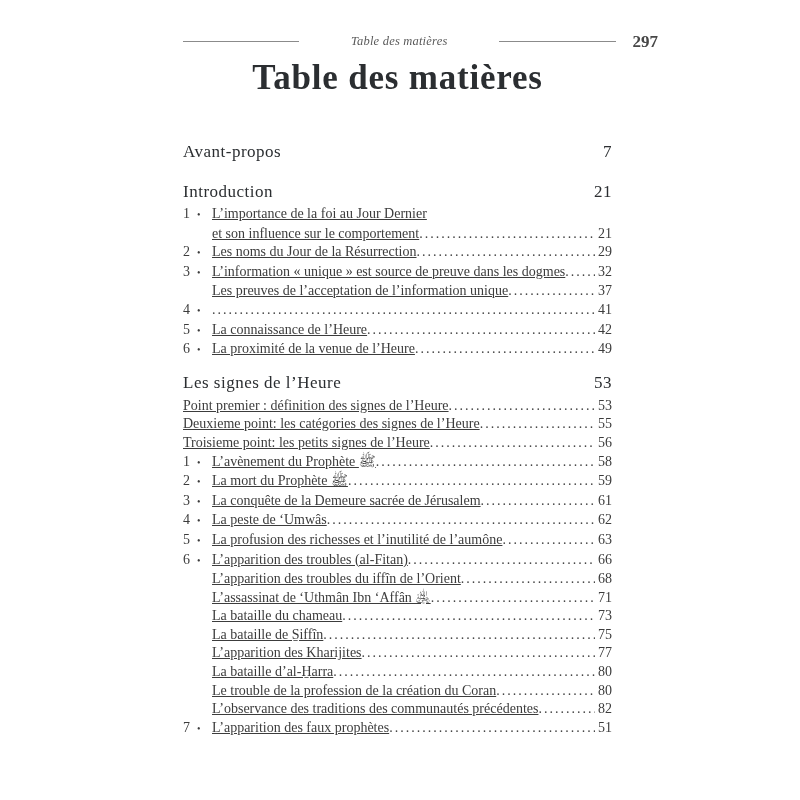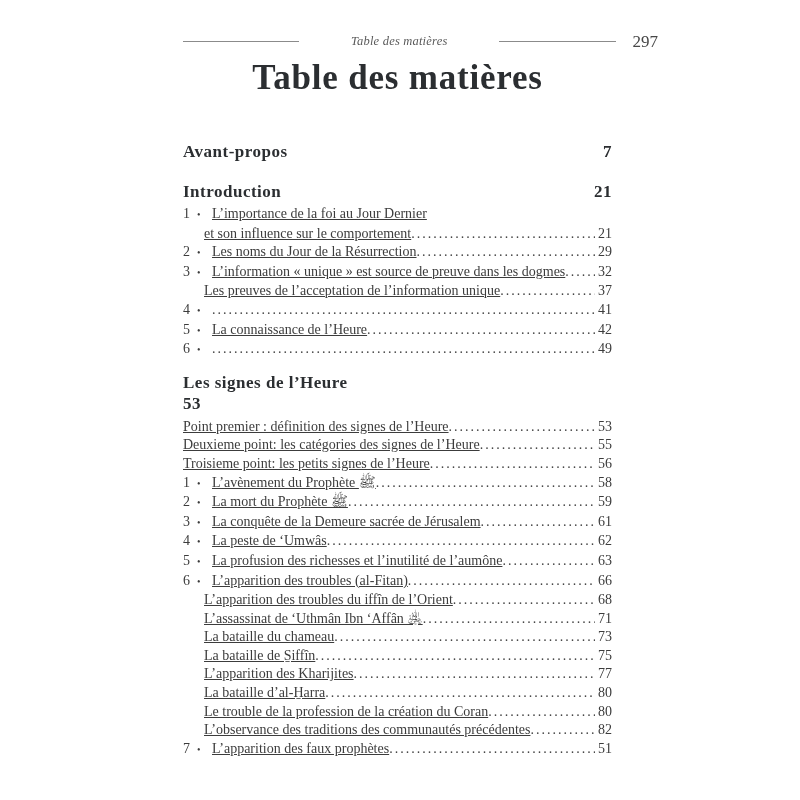--- a/index.html
+++ b/index.html
@@ -12,44 +12,44 @@
   
   .running-header {
     position:absolute; left:183px; top:33px; width:475px;
     display:flex; align-items:center;
   }
   .rule { flex:1 1 auto; height:1px; background:#8b8b8b; }
   .rh-title {
     margin:0 52px; font-style:italic; font-size:12.5px; color:#5a5a5a;
     white-space:nowrap; letter-spacing:0.2px;
   }
-  .folio { margin-left:17px; font-size:17px; color:#474747; line-height:1; }
+  .folio { margin-left:17px; font-size:17px; color:#474747; line-height:1;font-weight:bold; }
   
   .page-title {
     position:absolute; left:183px; top:58px; width:429px;
     text-align:center; font-size:35px; font-weight:bold;
     letter-spacing:0.8px; color:#2b2e31; white-space:nowrap;
   }
   
   .toc {
     position:absolute; left:183px; top:141px; width:429px;
     font-size:14px; line-height:18.6px; color:#3c3c3c;
   }
   .sect-row {
     display:flex; justify-content:space-between; align-items:baseline;
-    font-weight:bold; font-size:17px; letter-spacing:0.5px;
-    color:#2b2e31; line-height:21px;
+    font-weight:normal; font-size:17px; letter-spacing:0.5px;
+    color:#2b2e31; line-height:21px;gap:22px;
   }
   .mt-intro  { margin-top:19px; margin-bottom:3px; }
-  .mt-signes { margin-top:12px; margin-bottom:4px;flex-direction:column; }
+  .mt-signes { margin-top:12px; margin-bottom:4px; }
   .row { display:flex; align-items:baseline; }
   .num    { flex:0 0 14px; }
   .bullet { flex:0 0 15px; font-size:10px; text-align:left; }
   .label  { white-space:nowrap;text-decoration:underline; }
-  .ind    { margin-left:21px; }
+  .ind    { margin-left:29px; }
   .fill   { flex:1 1 auto; min-width:6px; overflow:hidden; white-space:nowrap; color:#474747; }
   .fill::after {
     content:"..........................................................................................................................";
     letter-spacing:2px;
   }
   .pg { flex:0 0 auto; padding-left:3px; }
 </style>
 </head>
 <body>
 
@@ -118,20 +118,21 @@
     <span class="num">5</span>
     <span class="bullet">•</span>
     <span class="label">La connaissance de l’Heure</span>
     <span class="fill"></span>
     <span class="pg">42</span>
   </div>
 
   <div class="row">
     <span class="num">6</span>
     <span class="bullet">•</span>
+    <span class="label">La proximité de la venue de l’Heure</span>
     <span class="fill"></span>
     <span class="pg">49</span>
   </div>
 
   <div class="sect-row mt-signes">
     <span>Les signes de l’Heure</span>
     <span>53</span>
   </div>
 
   <div class="row">

